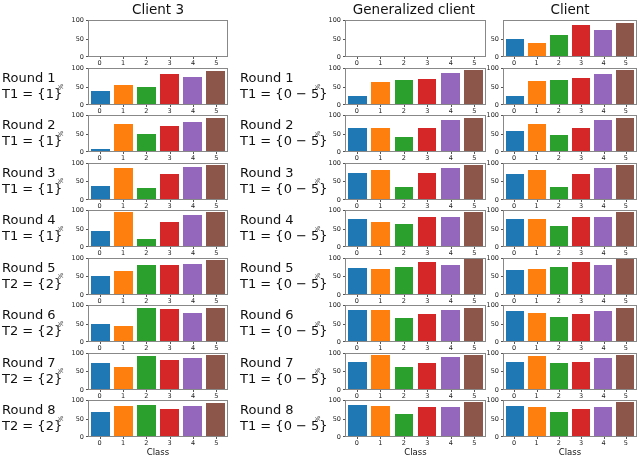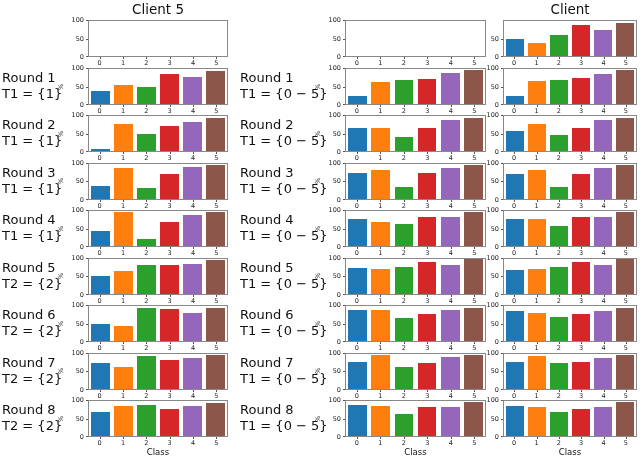--- a/index.html
+++ b/index.html
@@ -35,21 +35,22 @@
     white-space:nowrap;
   }
   .xlabel{
     position:absolute;font-size:8.5px;color:#111;transform:translateX(-50%);white-space:nowrap;
   }
 </style>
 </head>
 <body>
 
 <div class="figure" id="figure">
-  <div class="col-title" style="left:158px;">Client 5</div>
+  <div class="col-title" style="left:158px;">Client 3</div>
+  <div class="col-title" style="left:414px;">Generalized client</div>
   <div class="col-title" style="left:570px;">Client</div>
 <div class="chart" style="left: 88px; top: 20px; width: 140px; height: 37px;">
       <div class="plot"></div>
       <div class="xtick-mark" style="left: 11.6667px; top: 37px;"></div>
       <div class="xtick-label" style="left: 11.6667px; top: 39px;">0</div>
       <div class="xtick-mark" style="left: 35px; top: 37px;"></div>
       <div class="xtick-label" style="left: 35px; top: 39px;">1</div>
       <div class="xtick-mark" style="left: 58.3333px; top: 37px;"></div>
       <div class="xtick-label" style="left: 58.3333px; top: 39px;">2</div>
       <div class="xtick-mark" style="left: 81.6667px; top: 37px;"></div>

